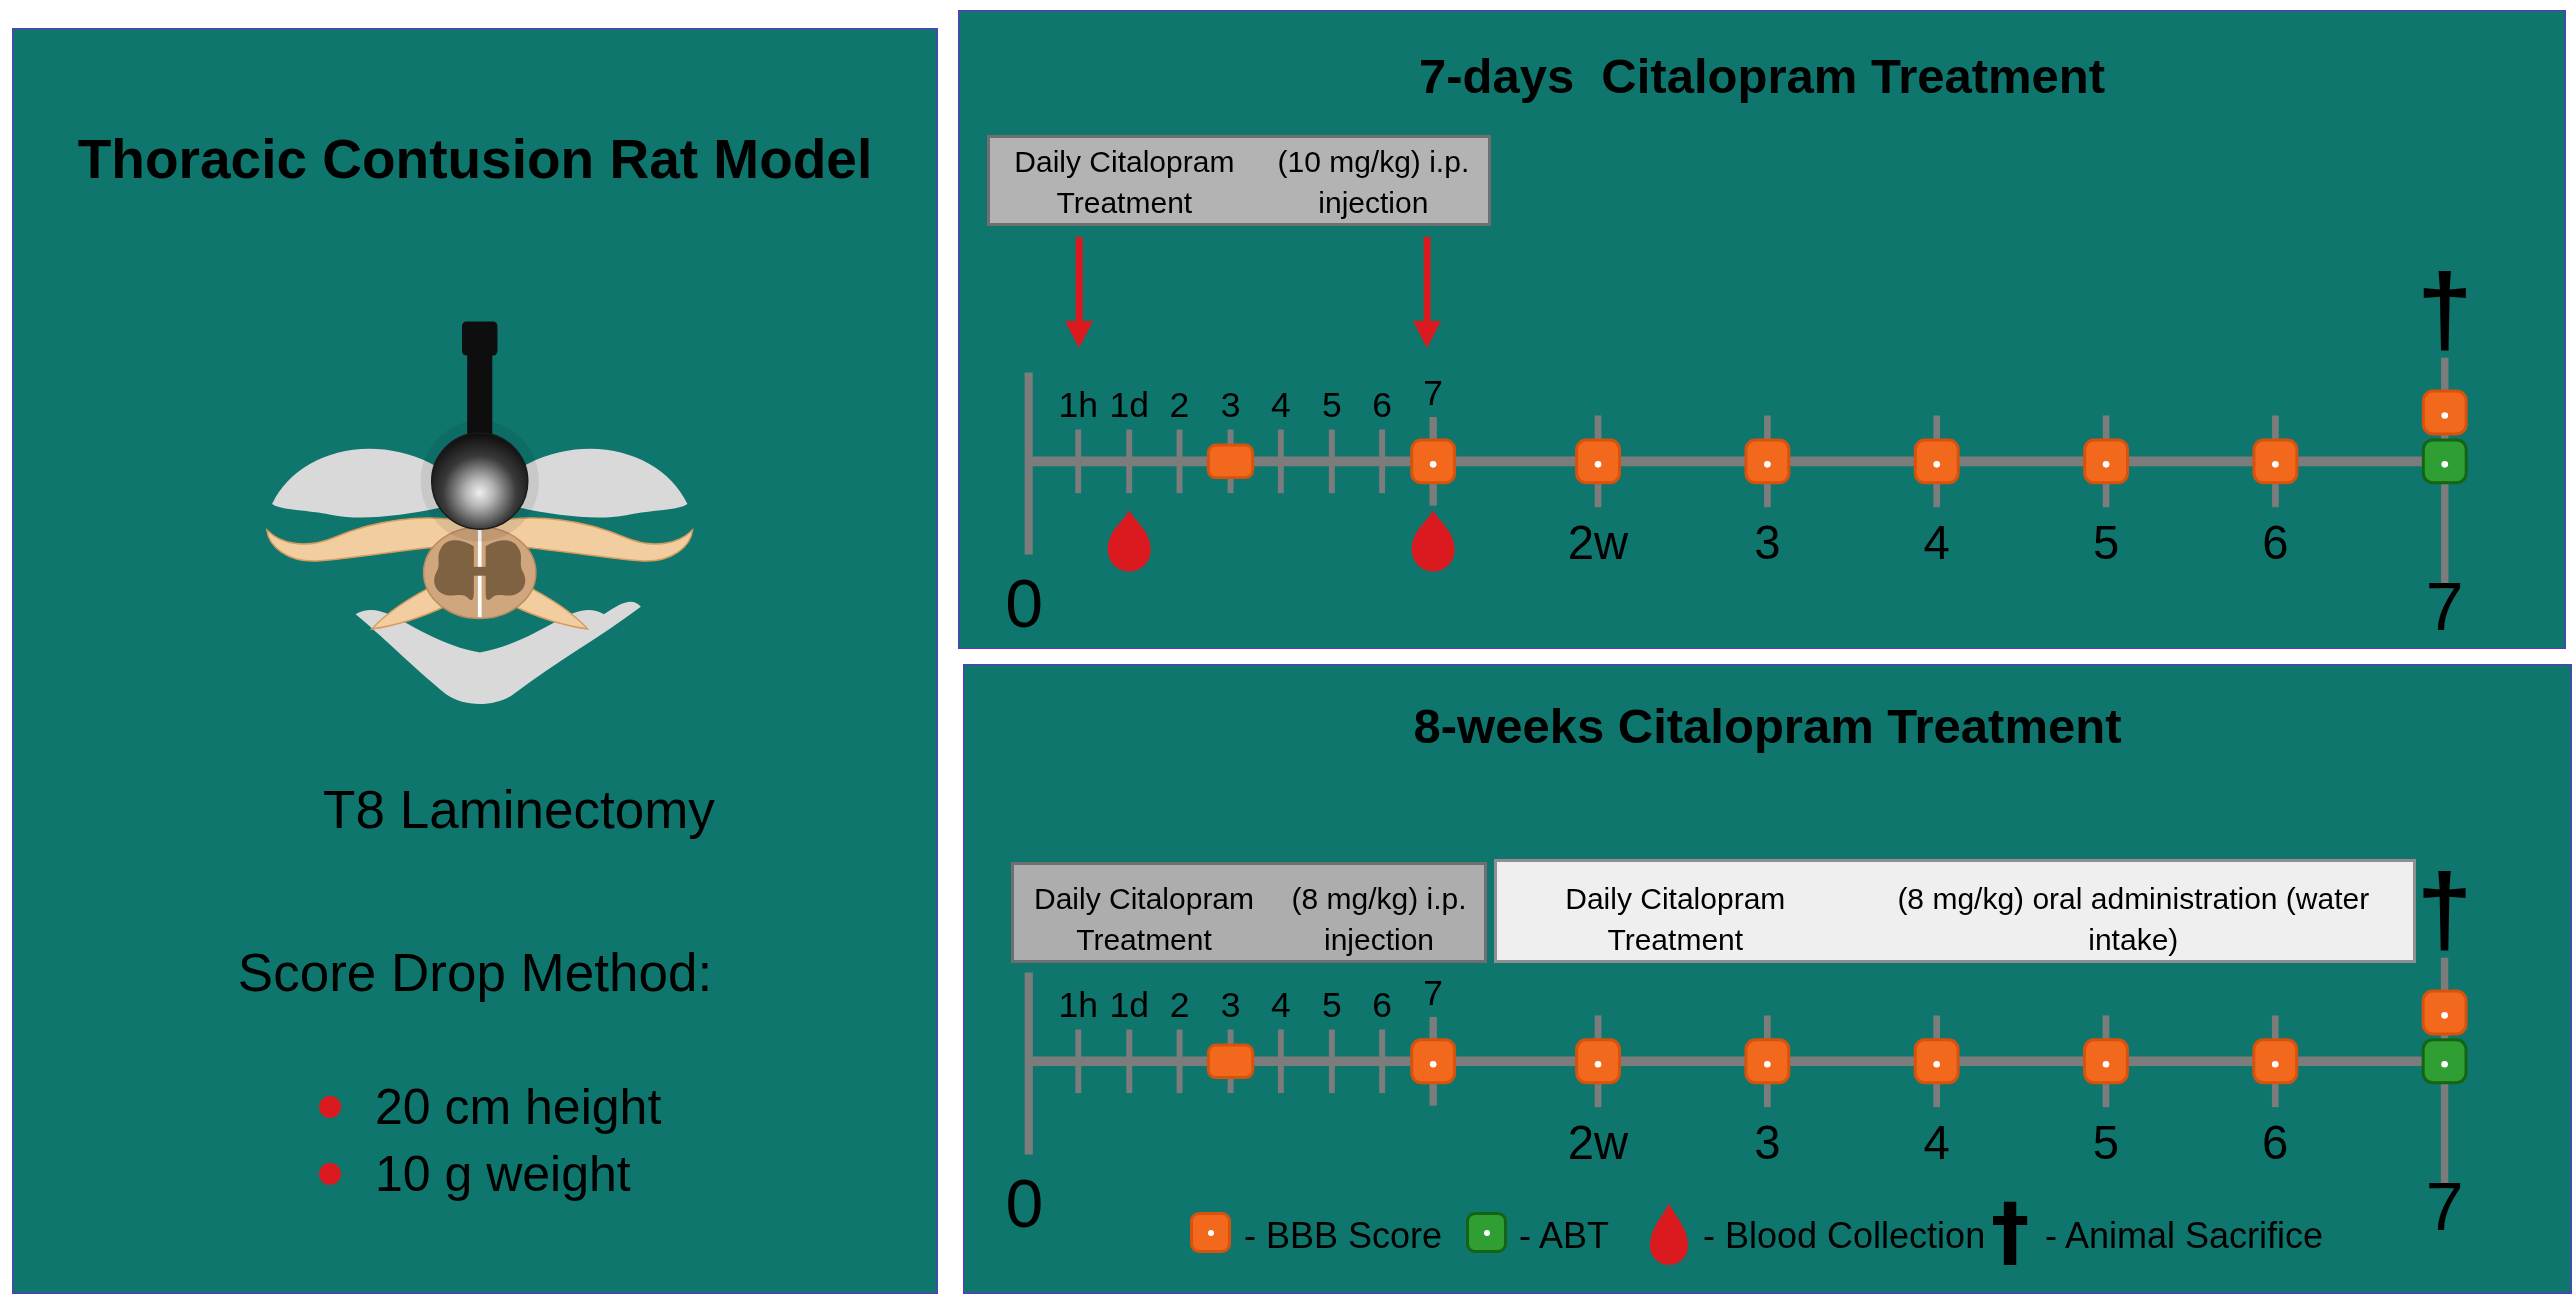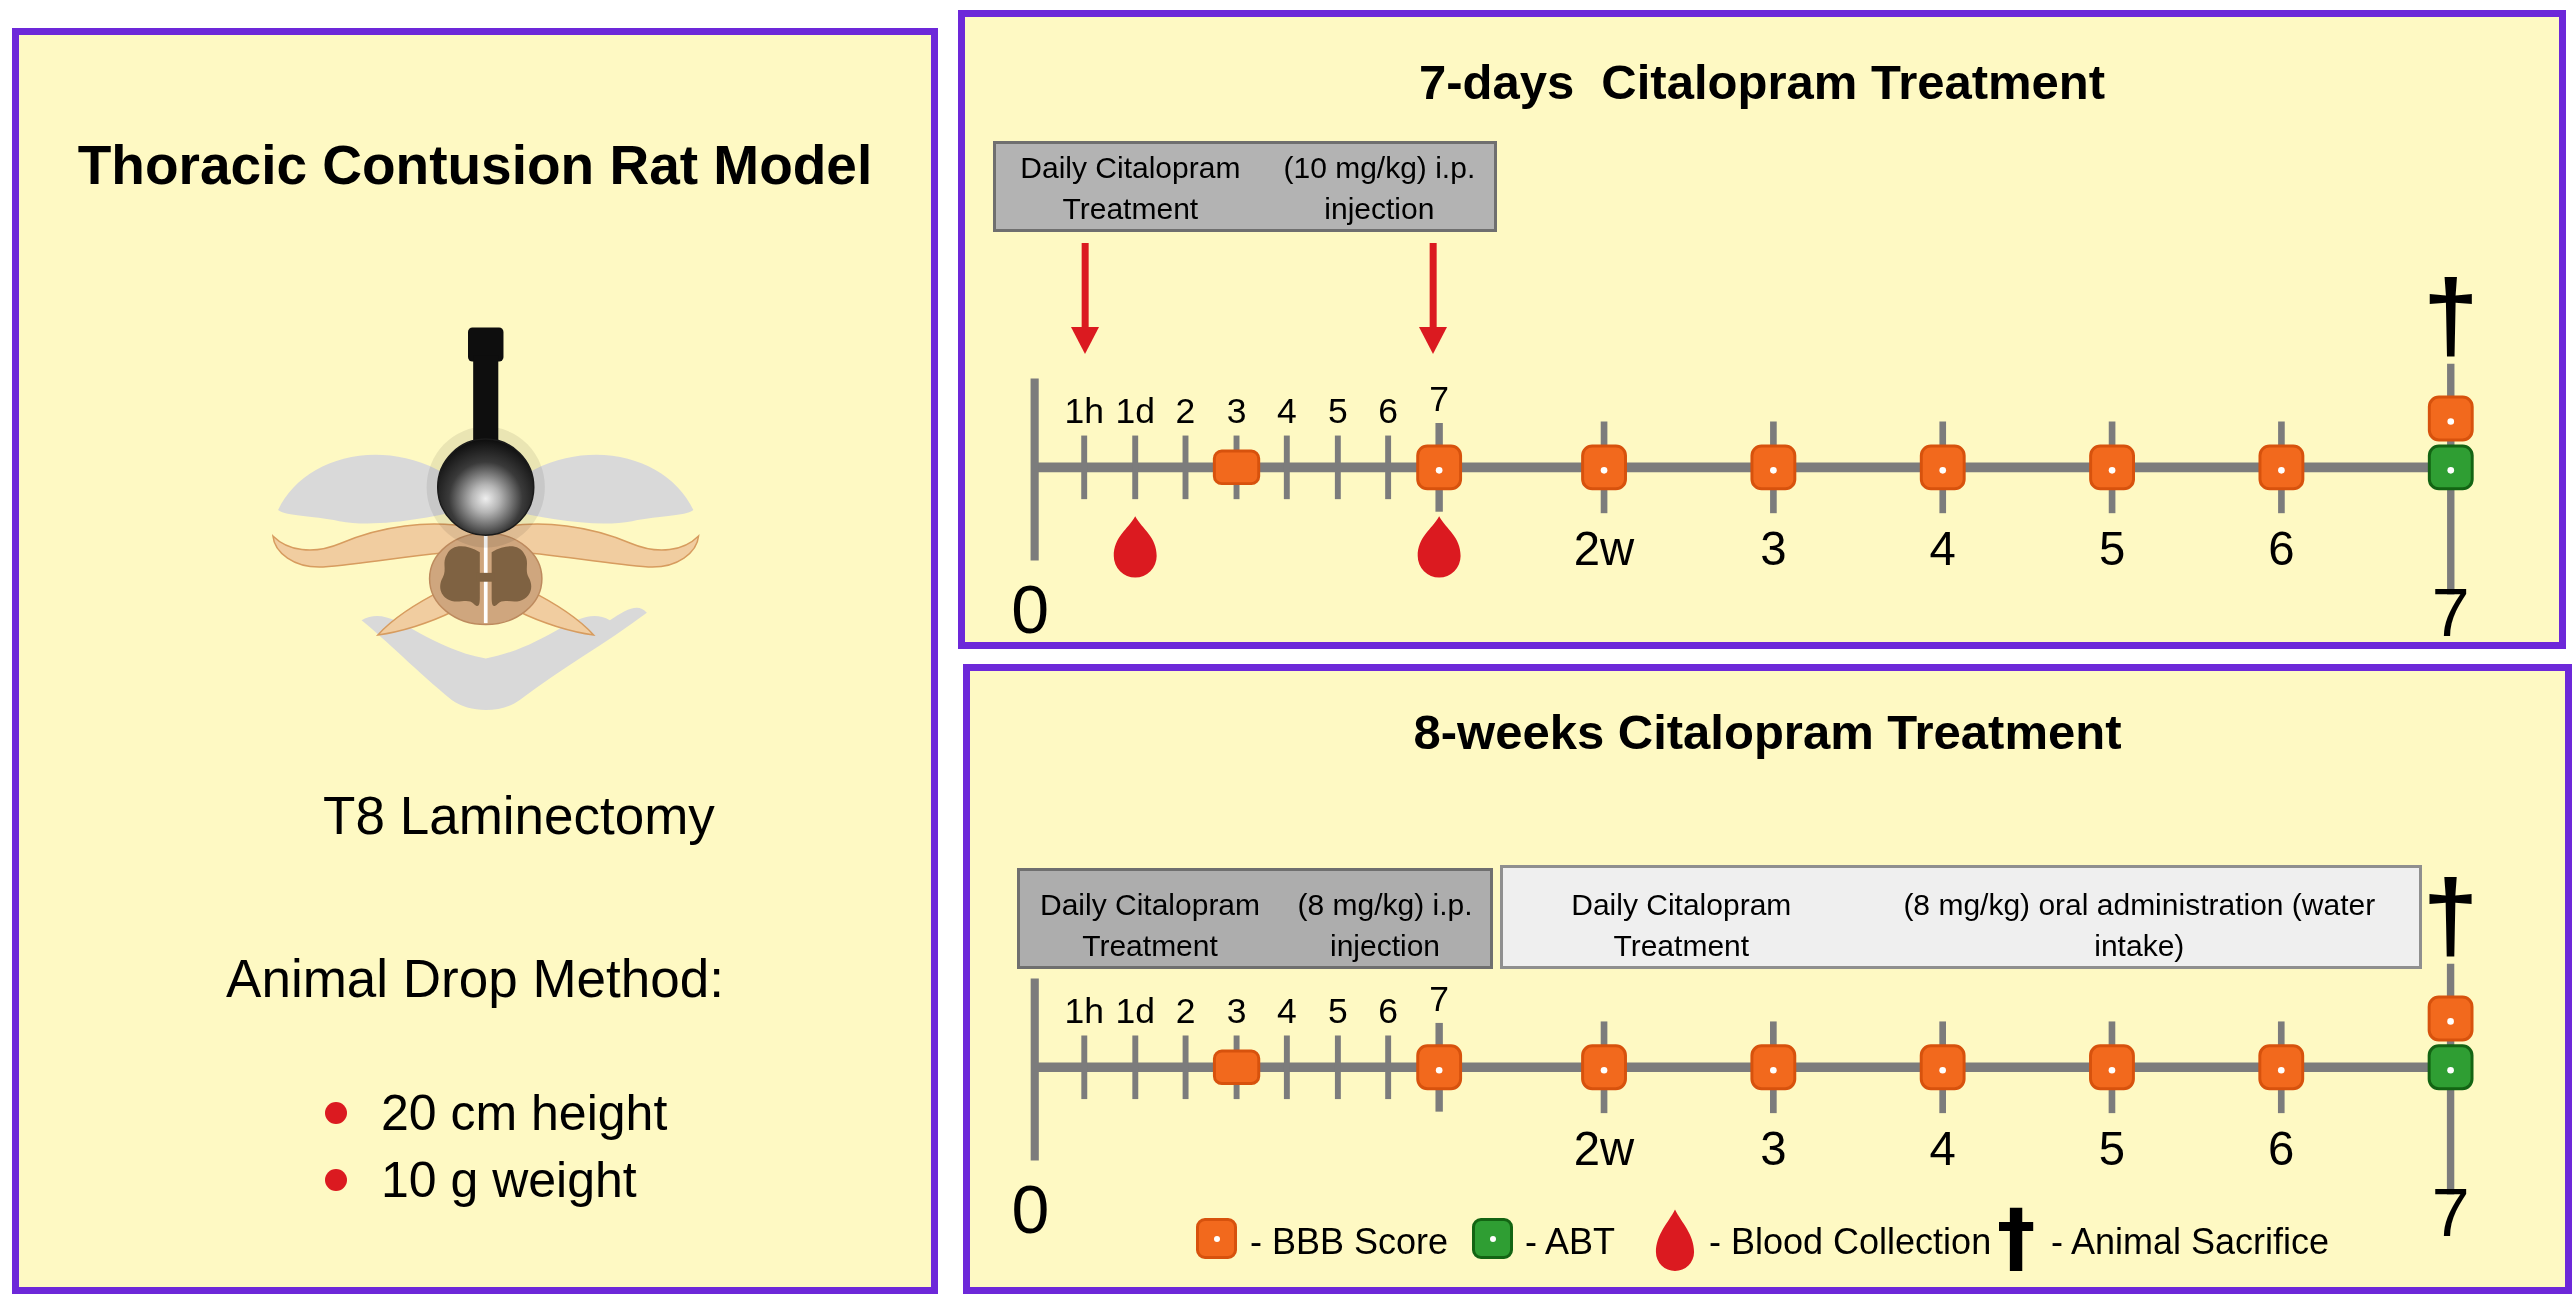--- a/index.html
+++ b/index.html
@@ -1,18 +1,18 @@
 <!DOCTYPE html>
 <html style="--red: #DB1A20; --orange: #F2691D; --orangeb: #D7520D; --green: #2F9E33; --greenb: #136413; --boxgray: #B3B3B3; --boxgray2: #ADADAD; --boxlight: #EFEFEF;font-size:12px"><head>
 <meta charset="utf-8">
 <style>
   html,body{margin:0;padding:0;background:#fff;}
   .canvas{position:relative;width:2576px;height:1309px;background:#fff;overflow:hidden;
           font-family:"Liberation Sans","DejaVu Sans",sans-serif;color:#000;}
-  .panel{position:absolute;border:7px solid #6d28d9;background:#fef9c3;box-sizing:border-box;}
+  .panel{position:absolute;border:1px solid #6d28d9;background:#0f766e;box-sizing:border-box;}
   #panel-left{left:12px;top:28px;width:926px;height:1266px;padding-left:28px;}
   #panel-top{left:958px;top:10.4px;width:1608px;height:639px;}
   #panel-bottom{left:963px;top:664px;width:1609px;height:630px;padding-left:41px;}
 
   .panel-title{position:absolute;left:0;width:100%;text-align:center;font-weight:bold;
                font-size:49px;line-height:55px;white-space:pre;}
   #panel-top .panel-title{top:38px;}
   #panel-bottom .panel-title{top:34px;}
   #panel-left .panel-title{top:100px;font-size:55px;line-height:61px;}
 
@@ -94,21 +94,21 @@
       </g>
       <g>
         <ellipse cx="296" cy="264" rx="80" ry="82" fill="#000" opacity="0.08"></ellipse>
         <rect x="272" y="48" width="48" height="46" rx="6" fill="#0E0E0E"></rect>
         <rect x="279" y="86" width="34" height="126" fill="#0E0E0E"></rect>
         <circle cx="296" cy="264" r="65" fill="url(#ballGrad)" stroke="#1A1A1A" stroke-width="2"></circle>
       </g>
     </svg>
 
     <div class="lp-text" id="lp-subtitle">T8 Laminectomy</div>
-    <div class="lp-text" id="lp-method">Animal Drop Method:</div>
+    <div class="lp-text" id="lp-method">Score Drop Method:</div>
 
     <div class="bullet-row" id="bullet-row-1">
       <span class="bullet-dot"></span>
       <span class="bullet-text">20 cm height</span>
     </div>
     <div class="bullet-row" id="bullet-row-2">
       <span class="bullet-dot"></span>
       <span class="bullet-text">10 g weight</span>
     </div>
   </section>

